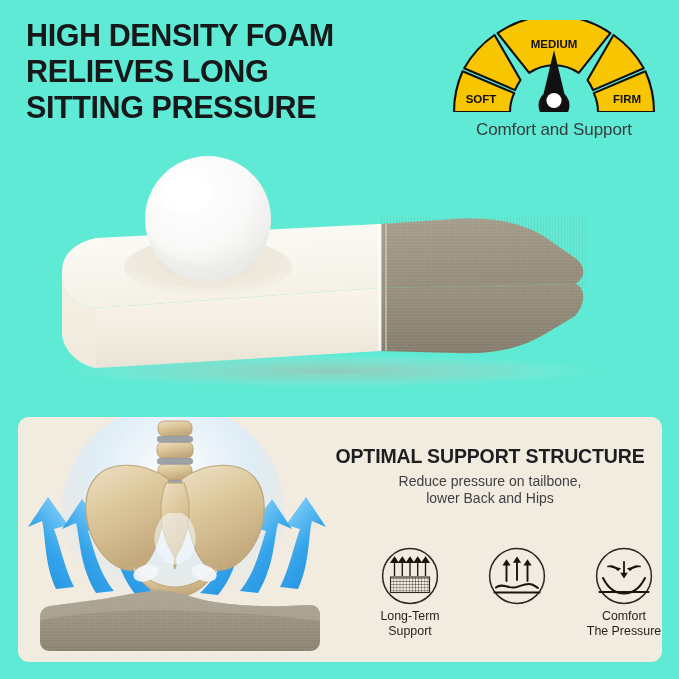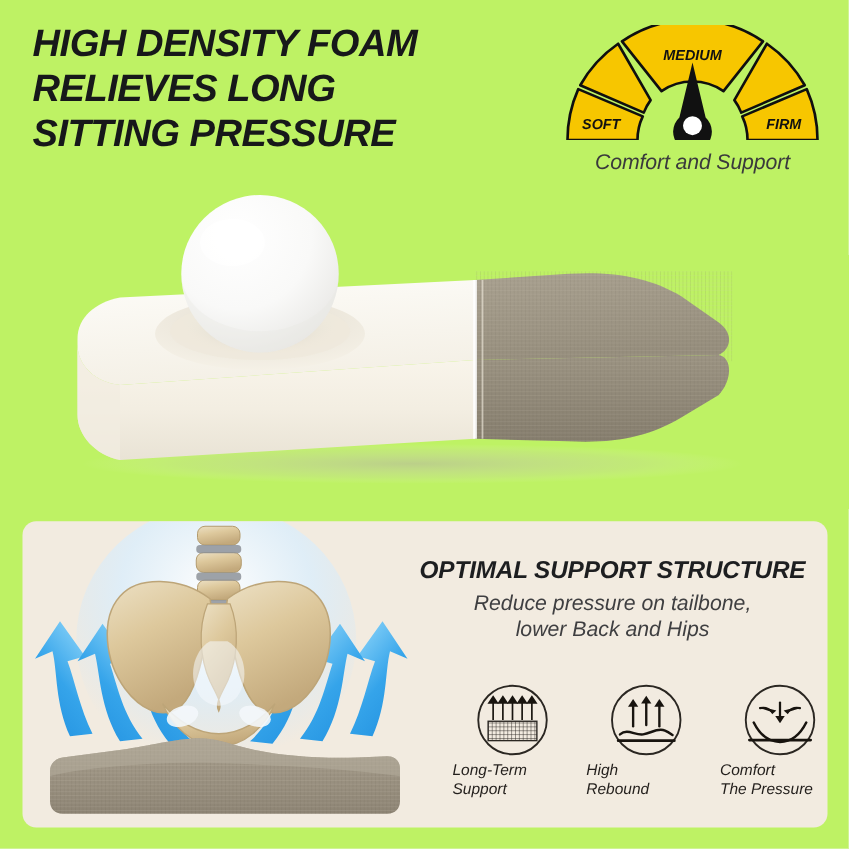--- a/index.html
+++ b/index.html
@@ -11,22 +11,21 @@
     height: 679px;
     background: #f7f6f4;
     font-family: "Liberation Sans", sans-serif;
     overflow: hidden;
     position: relative;
   }
   #infographic {
     position: relative;
     width: 679px;
     height: 679px;
-    background: #bef264;
-    font-style: italic;
+    background: #5eead4;
   }
 
   
   .headline {
     position: absolute;
     left: 26px;
     top: 18px;
     width: 420px;
     font-size: 30.5px;
     font-weight: bold;
@@ -95,39 +94,39 @@
   .panel-title {
     font-size: 19.5px;
     font-weight: bold;
     color: #1d1e20;
     letter-spacing: -0.15px;
     white-space: nowrap;
     text-align: center;
   }
   .panel-sub {
     margin-top: 5px;
-    font-size: 17px;
+    font-size: 14px;
     line-height: 1.23;
     color: #3f3f41;
     white-space: pre-line;
   }
 
   
   .features {
     position: absolute;
     left: 344px;
     top: 130px;
     width: 310px;
     display: flex;
     justify-content: space-between;
     align-items: flex-start;
   }
   .feature {
     width: 96px;
-    text-align: left;
+    text-align: center;
   }
   .feature-circle {
     width: 58px;
     height: 58px;
     margin: 0 auto;
   }
   .feature-label {
     margin-top: 4px;
     font-size: 12.4px;
     line-height: 1.2;
@@ -367,22 +366,20 @@
                 <path d="M18.5,12.2 l4.1,6.2 h-8.2 Z" stroke="none"></path>
               <path d="M29,33 L29,13.8"></path>
                 <path d="M29,9.5 l4.1,6.2 h-8.2 Z" stroke="none"></path>
               <path d="M39.5,34 L39.5,16.5"></path>
                 <path d="M39.5,12.2 l4.1,6.2 h-8.2 Z" stroke="none"></path>
             </g>
             <path d="M8,40.5 C 14,35.5 20,41.5 26.5,40.5 C 33,39.5 38,35 44,37.5 C 47,38.7 48.5,40 50,41" fill="none" stroke="#18140f" stroke-width="2" stroke-linecap="round"></path>
             <path d="M6.5,45.5 L51.5,45.5" stroke="#18140f" stroke-width="2.1" stroke-linecap="round"></path>
           </svg>
         </div>
-        <div class="feature-label">High
-Rebound</div>
       </div>
 
       <div class="feature">
         <div class="feature-circle">
           <svg viewBox="0 0 58 58" width="58" height="58">
             <circle cx="29" cy="29" r="27.4" fill="none" stroke="#2b2722" stroke-width="1.5"></circle>
 
             <g fill="#18140f" stroke="#18140f" stroke-width="1.8" stroke-linecap="round">
               <path d="M29,15 L29,27"></path>
               <path d="M29,31.5 l-3.8,-5.8 h7.6 Z" stroke="none"></path>

